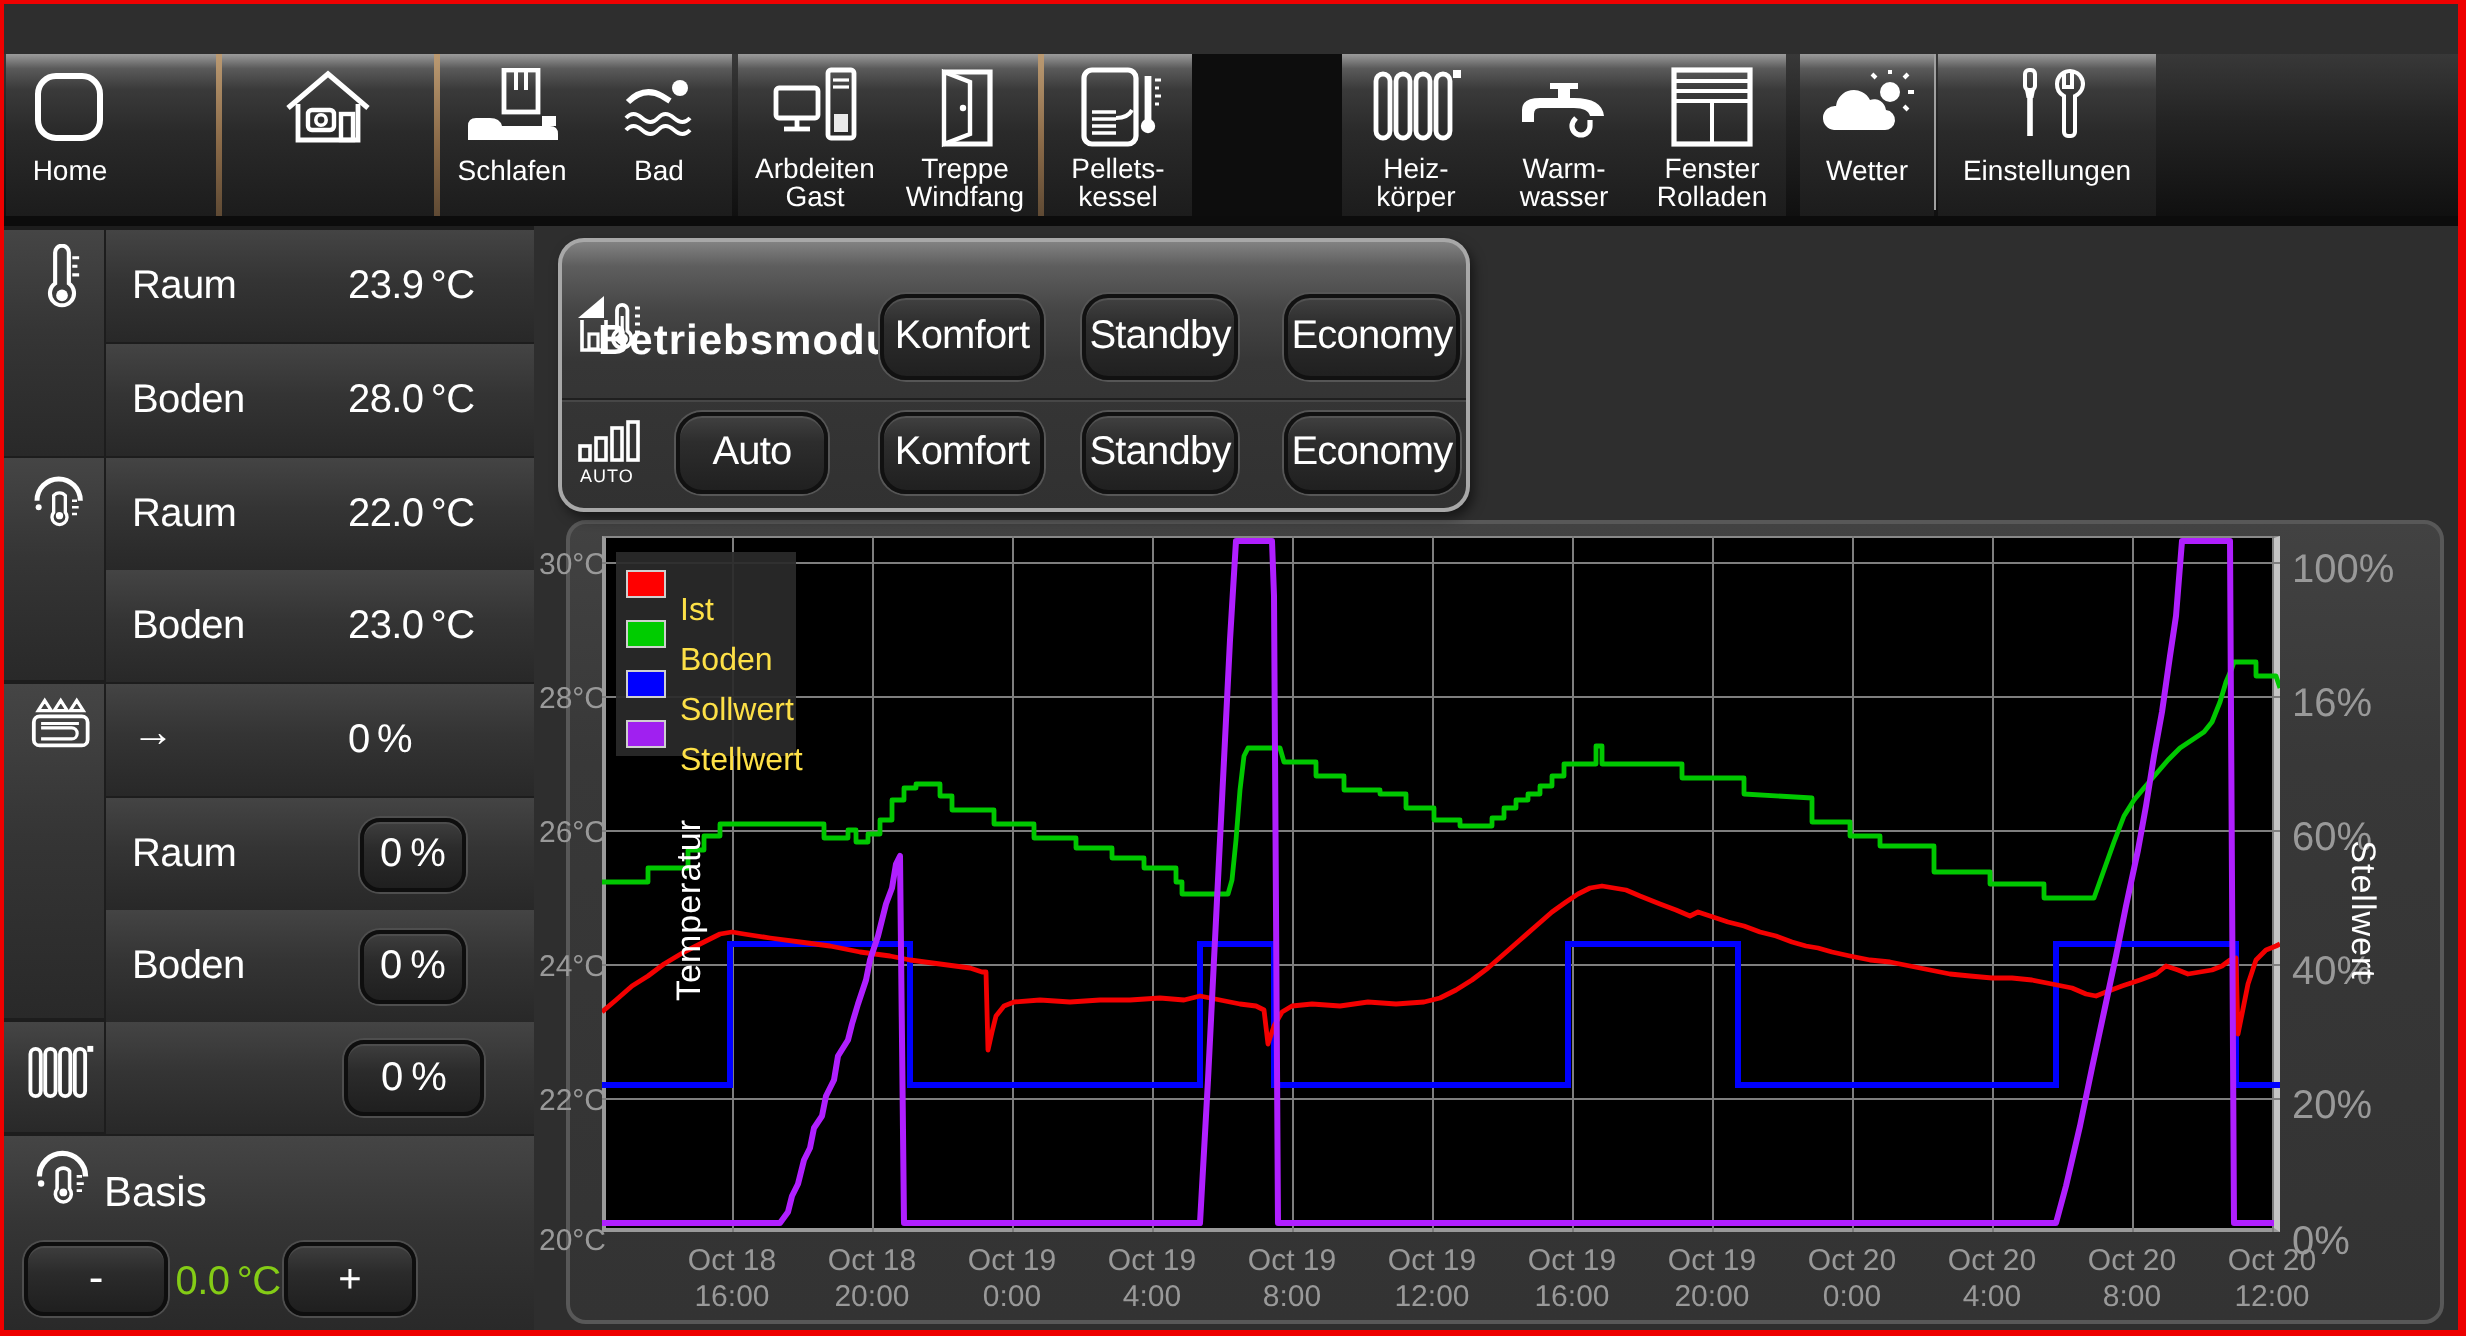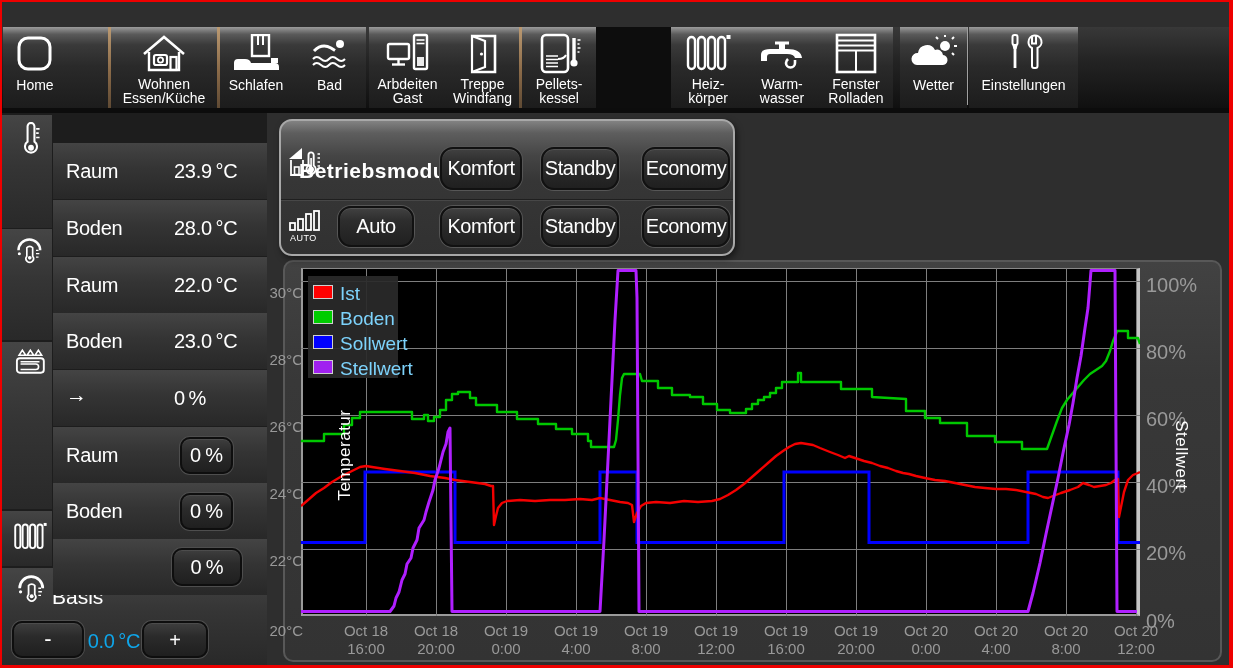--- a/index.html
+++ b/index.html
@@ -28,21 +28,21 @@
   display:flex; align-items:center; justify-content:center; }
 .navitem .lbl { position:absolute; left:-12px; right:-12px; bottom:3px; font-size:14px;
   line-height:13.5px; letter-spacing:0px; }
 .navitem .lbl1 { bottom:16px; }
 #seltab { position:absolute; left:596px; top:0px; width:75px; height:85px; background:#0d0d0d; }
 #navstrip { position:absolute; left:0; top:108px; width:1233px; height:5px; background:#0c0c0c; }
 
 #sidebar { position:absolute; left:2px; top:113px; width:265px; height:552px; background:#1d1d1d; }
 .scell { position:absolute; background:linear-gradient(180deg,#454545 0%,#353535 45%,#292929 100%); }
 .srow { position:absolute; left:51px; width:214px; height:56px;
-  background:linear-gradient(180deg,#444 0%,#343434 45%,#282828 100%); color:#fff;margin-top:28px; }
+  background:linear-gradient(180deg,#444 0%,#343434 45%,#282828 100%); color:#fff; }
 .srow .lab { position:absolute; left:13px; top:17px; font-size:20px; letter-spacing:-0.3px;}
 .srow .val { position:absolute; left:121px; top:17px; font-size:20px; letter-spacing:-0.3px;}
 .sbtn { position:absolute; border-radius:10px; border:2px solid #0e0e0e;
   background:linear-gradient(180deg,#3e3e3e,#2b2b2b 40%,#1f1f1f);
   box-shadow:0 0 0 1px #4e4e4e, inset 0 1px 0 rgba(255,255,255,.08);
   color:#fff; text-align:center; }
 
 #main { position:absolute; left:267px; top:113px; width:962px; height:552px; background:#2e2e2e; }
 #bpanel { position:absolute; left:279px; top:119px; width:456px; height:137px;
   border:2px solid #a8a8a8; border-radius:13px;
@@ -51,30 +51,30 @@
 #bpanel .title { position:absolute; left:18px; top:5px; font-size:21px; font-weight:bold;
   color:#fff; letter-spacing:0.5px;margin-top:33px; }
 .bbtn { position:absolute; border-radius:13px; border:2px solid #111;
   background:linear-gradient(180deg,#414141,#2d2d2d 35%,#202020);
   box-shadow:0 0 0 1px #565656, inset 0 1px 0 rgba(255,255,255,.1);
   color:#fff; text-align:center; font-size:20px; letter-spacing:-0.4px; }
 #cpanel { position:absolute; left:283px; top:260px; width:939px; height:402px;
   border:2px solid #585858; border-radius:10px;
   background:linear-gradient(180deg,#424242 0%,#383838 30%,#333 100%); }
 
-.ylab { position:absolute; width:48px; text-align:right; font-size:15px; color:#999;margin-top:10px; }
+.ylab { position:absolute; width:48px; text-align:right; font-size:15px; color:#999; }
 .rlab { position:absolute; left:1146px; font-size:20px; color:#999; }
 .xlab { position:absolute; width:70px; text-align:center; font-size:15px; color:#999; line-height:18px;}
 .axtitle { position:absolute; color:#fff; font-size:17px; letter-spacing:0.5px; white-space:nowrap; z-index:8;}
 
 #legend { position:absolute; left:308px; top:276px; width:90px; height:102px;
   background:rgba(42,42,42,0.93); z-index:6;}
 .litem { position:absolute; left:5px; height:25px; }
 .lsw { position:absolute; left:0; top:5px; width:20px; height:14px; border:1px solid #cfcfcf; }
-.ltx { position:absolute; left:27px; top:3px; font-size:19px; color:#7dd3fc; }
+.ltx { position:absolute; left:27px; top:17px; font-size:16px; color:#fde047; }
 </style>
 </head>
 <body>
 <div id="app">
 
 
 <div id="nav">
   <div class="navgrp" style="left:3px; width:105px;"></div>
   <div class="navgrp" style="left:111px; width:106px;"></div>
   <div class="navgrp" style="left:220px; width:146px;"></div>
@@ -99,21 +99,20 @@
   <div class="navitem" style="left:114px;width:100px;">
     <div class="ic">
           <svg width="44" height="40" viewBox="0 0 44 40">
       <path d="M7,18 V36 H37 V18" fill="none" stroke="#fff" stroke-width="2.4"></path>
       <path d="M2,20 L22,3 L42,20" fill="none" stroke="#fff" stroke-width="2.6"></path>
       <rect x="12" y="21" width="13" height="10" rx="2" fill="none" stroke="#fff" stroke-width="2.2"></rect>
       <circle cx="18.5" cy="26" r="2.6" fill="none" stroke="#fff" stroke-width="1.8"></circle>
       <rect x="28.5" y="23" width="6" height="13" fill="none" stroke="#fff" stroke-width="2.2"></rect>
     </svg>
         </div>
-    <div class="lbl">Wohnen<br>Essen/Küche</div>
   </div>
   <div class="navitem" style="left:219px;width:74px;">
     <div class="ic">
           <svg width="50" height="40" viewBox="0 0 50 40">
       <rect x="21" y="1" width="17" height="21" fill="none" stroke="#fff" stroke-width="2.4"></rect>
       <line x1="27" y1="1" x2="27" y2="11" stroke="#fff" stroke-width="2"></line>
       <line x1="32" y1="1" x2="32" y2="11" stroke="#fff" stroke-width="2"></line>
       <path d="M3,36 v-7 q0,-4 4,-4 h7 q5,0 6,4 h24 q4,0 4,4 v3 z" fill="#fff"></path>
       <rect x="40" y="24" width="7" height="5" fill="#fff"></rect>
     </svg>
@@ -290,21 +289,21 @@
       </div>
   <div class="srow" style="top:342px;">
         <span class="lab">Boden</span>
     <div class="sbtn" style="left:127px;top:10px;width:53px;height:37px;font-size:20px;line-height:33px;">0 %</div>
       </div>
   <div class="srow" style="top:398px;">
     <div class="sbtn" style="left:119px;top:9px;width:70px;height:38px;font-size:20px;line-height:34px;">0 %</div>
       </div>
 
   <div class="sbtn" style="left:10px;top:508px;width:72px;height:37px;font-size:22px;line-height:31px;">-</div>
-  <div class="abs" style="left:84px;top:517px;width:56px;text-align:center;color:#0ea5e9;font-size:20px;letter-spacing:-0.3px;white-space:nowrap;">0.0 °C</div>
+  <div class="abs" style="left:84px;top:517px;width:56px;text-align:center;color:#84cc16;font-size:20px;letter-spacing:-0.3px;white-space:nowrap;">0.0 °C</div>
   <div class="sbtn" style="left:140px;top:508px;width:66px;height:37px;font-size:20px;line-height:34px;">+</div>
 </div>
 
 <div id="main"></div>
 
 <div id="bpanel">
   <div class="title">Betriebsmodus</div>
   <div class="abs" style="left:7px;top:26px;"><svg width="34" height="34" viewBox="0 0 34 34">
     <path d="M1,12 L14,1 V12 z" fill="#fff"></path>
     <path d="M3,13 V28 H15 V13" fill="none" stroke="#fff" stroke-width="1.8"></path>
@@ -381,21 +380,21 @@
       </div>
 </div>
 
 <div class="ylab" style="left:255px;top:274px;">30°C</div>
 <div class="ylab" style="left:255px;top:341px;">28°C</div>
 <div class="ylab" style="left:255px;top:408px;">26°C</div>
 <div class="ylab" style="left:255px;top:475px;">24°C</div>
 <div class="ylab" style="left:255px;top:542px;">22°C</div>
 <div class="ylab" style="left:255px;top:612px;">20°C</div>
 <div class="rlab" style="top:274px;">100%</div>
-<div class="rlab" style="top:341px;">80%</div>
+<div class="rlab" style="top:341px;">16%</div>
 <div class="rlab" style="top:408px;">60%</div>
 <div class="rlab" style="top:475px;">40%</div>
 <div class="rlab" style="top:542px;">20%</div>
 <div class="rlab" style="top:610px;">0%</div>
 <div class="xlab" style="left:331px;top:622px;">Oct 18<br>16:00</div>
 <div class="xlab" style="left:401px;top:622px;">Oct 18<br>20:00</div>
 <div class="xlab" style="left:471px;top:622px;">Oct 19<br>0:00</div>
 <div class="xlab" style="left:541px;top:622px;">Oct 19<br>4:00</div>
 <div class="xlab" style="left:611px;top:622px;">Oct 19<br>8:00</div>
 <div class="xlab" style="left:681px;top:622px;">Oct 19<br>12:00</div>

